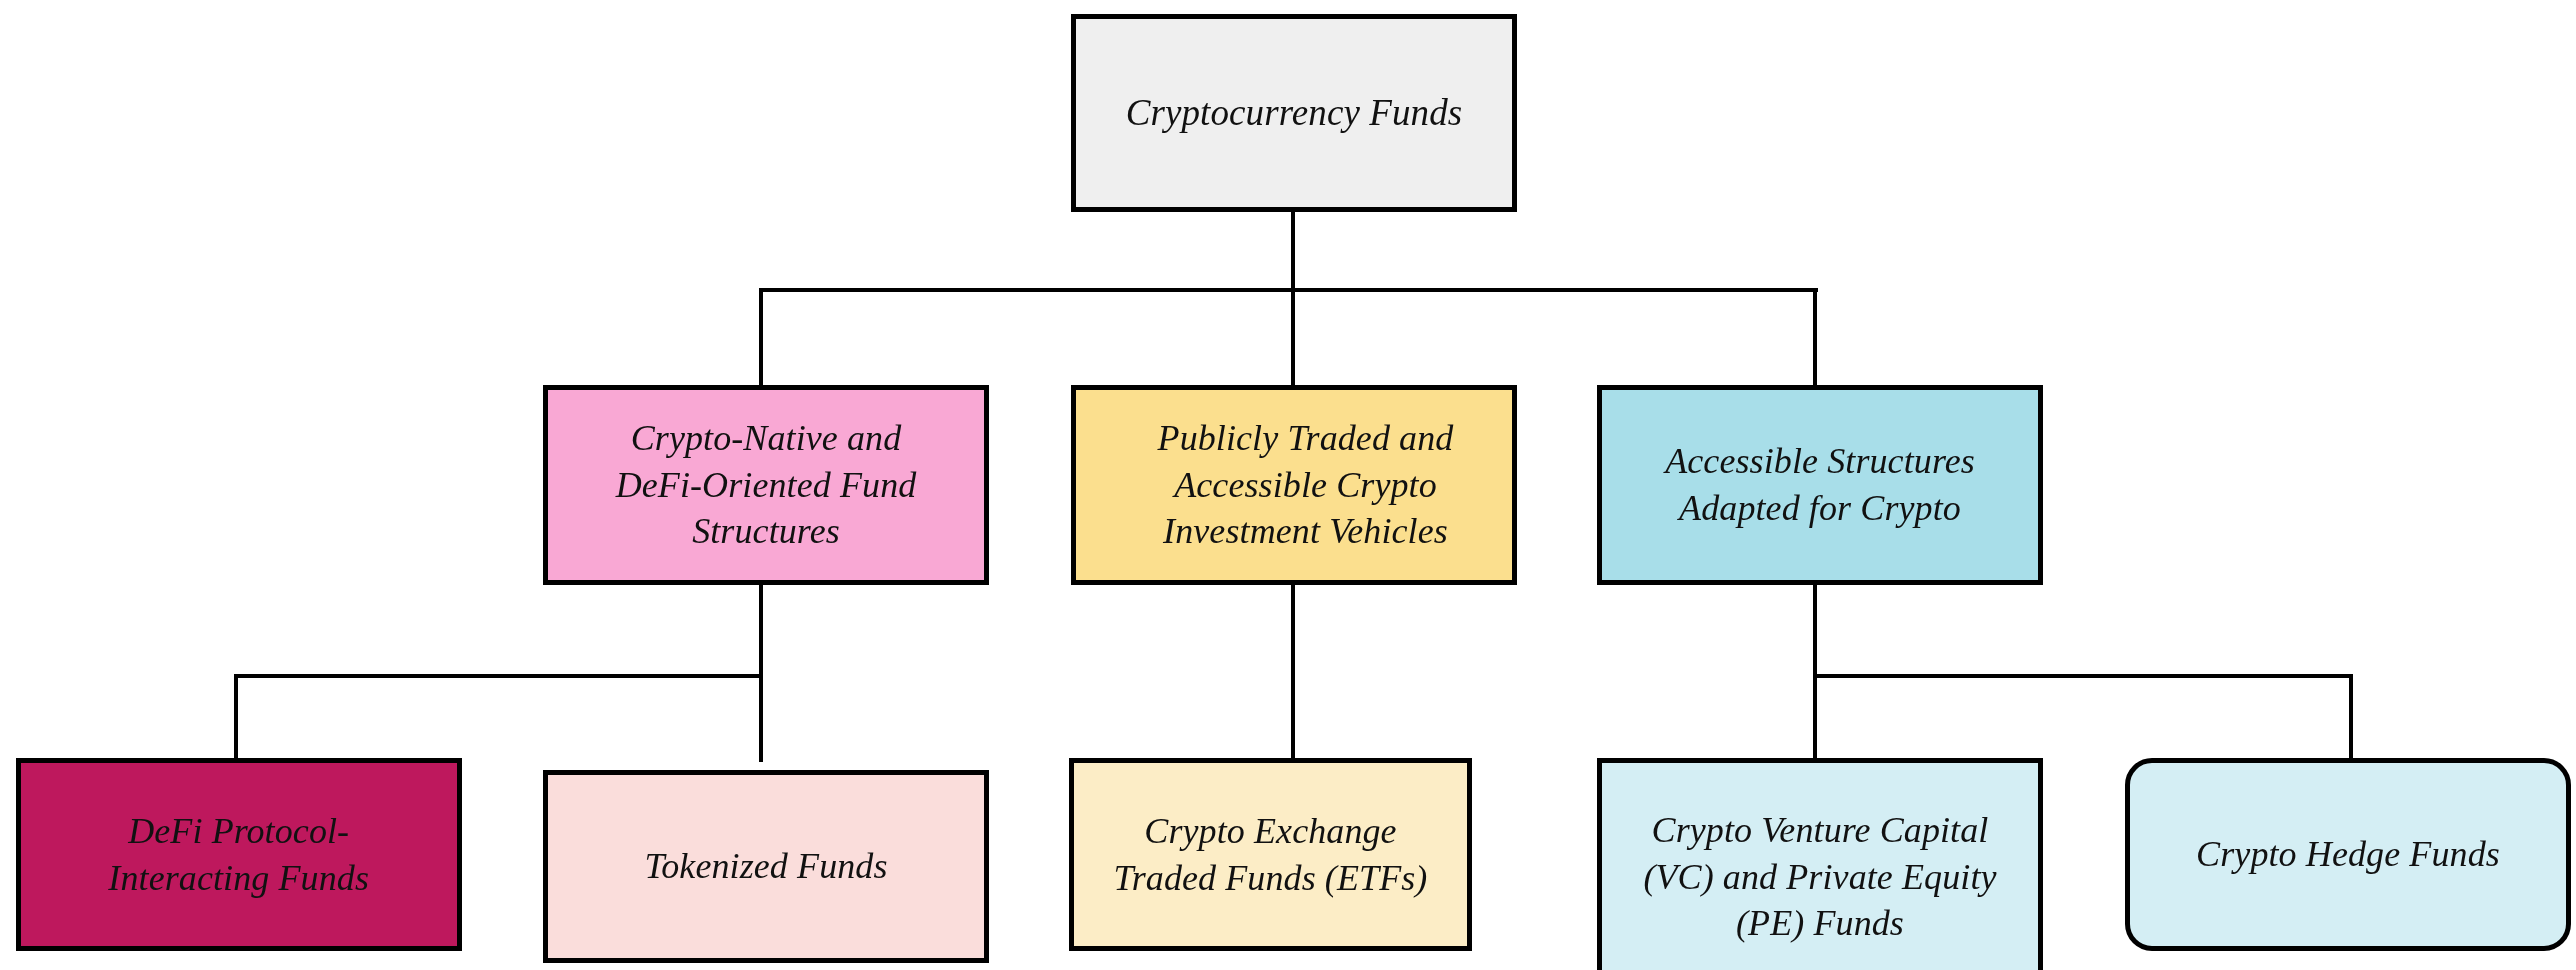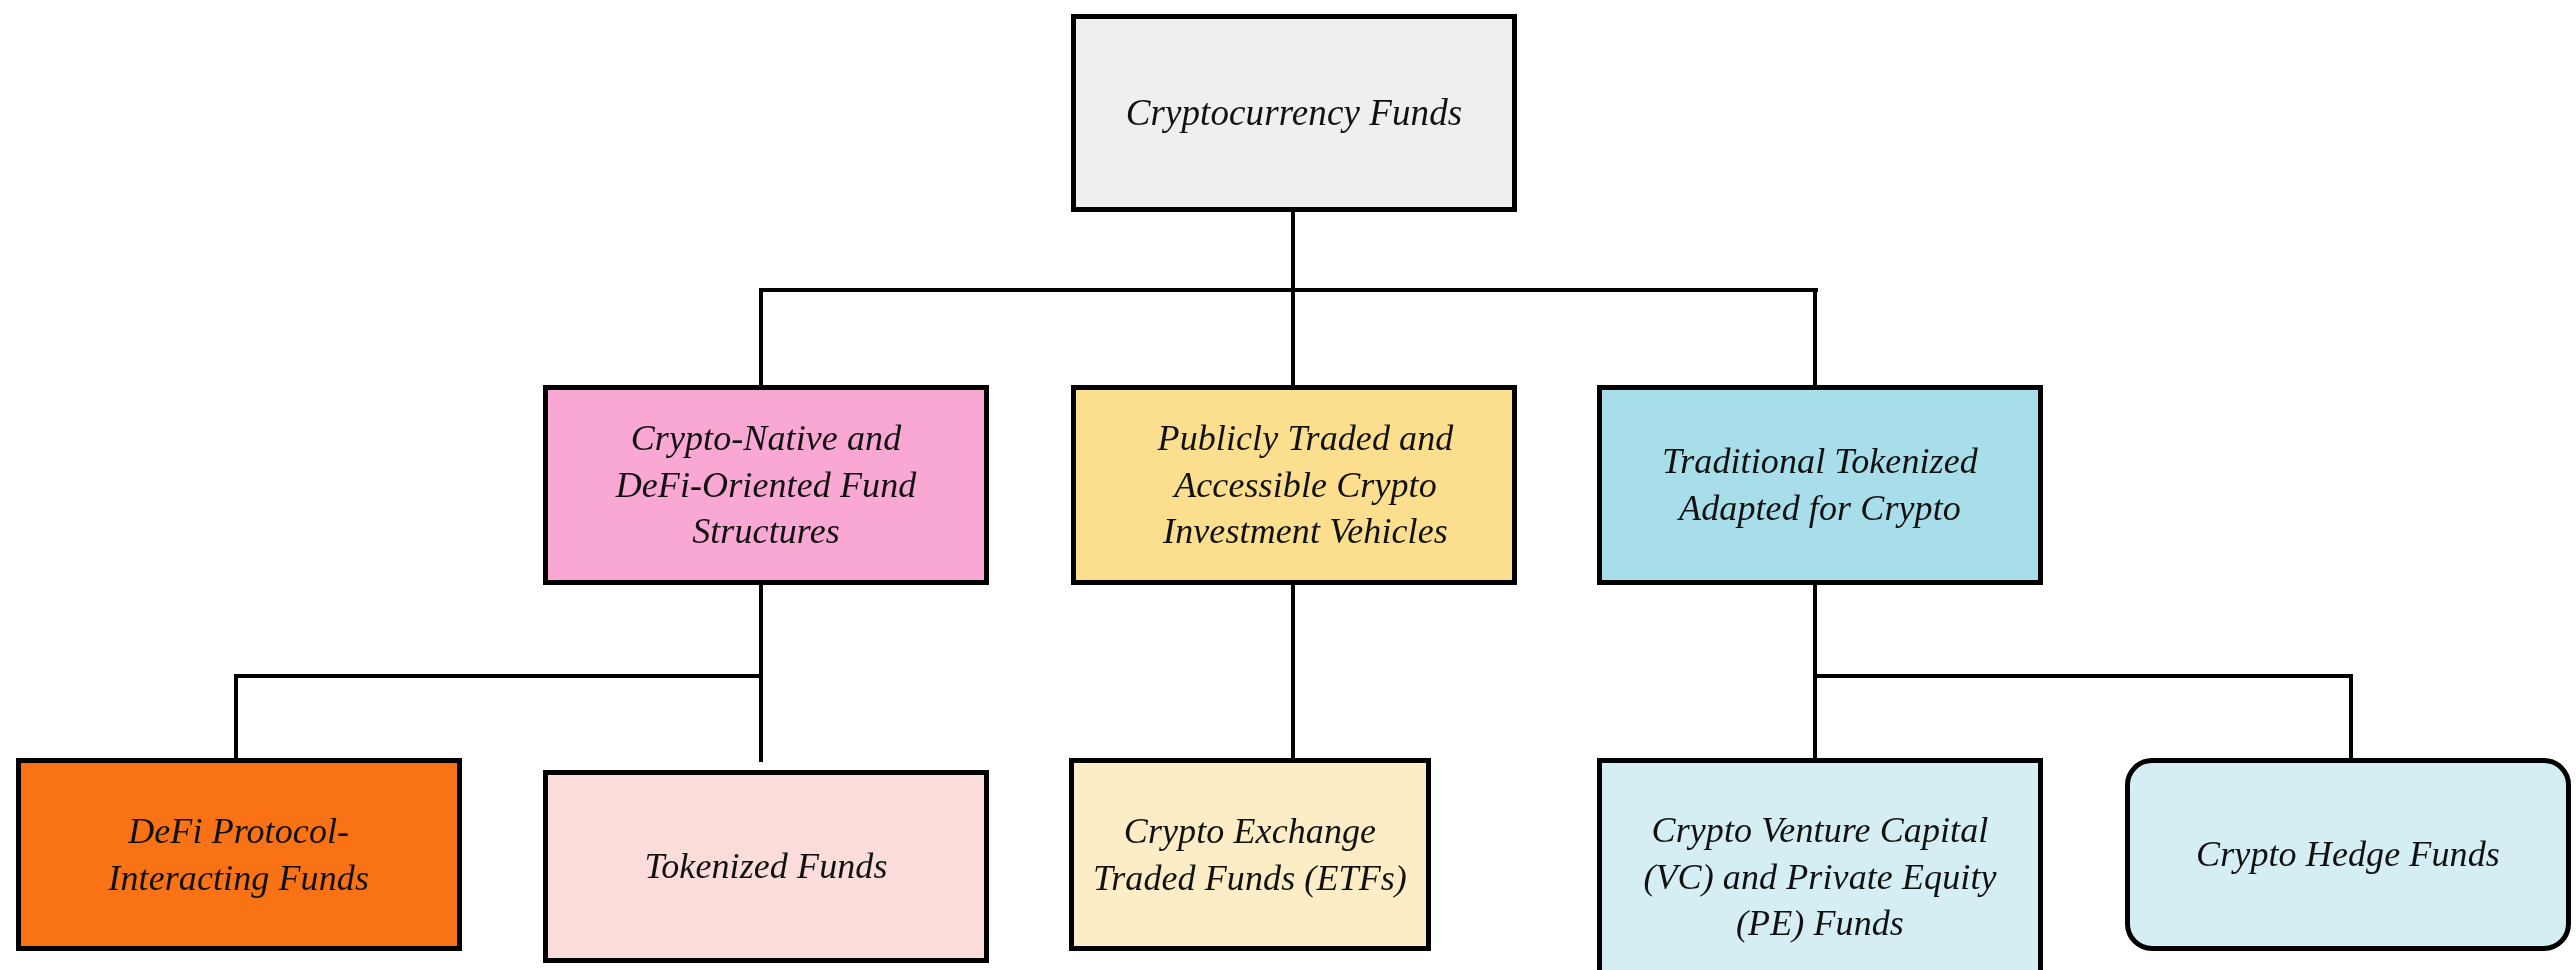--- a/index.html
+++ b/index.html
@@ -84,34 +84,34 @@
 Structures</span>
   </div>
 
   <div class="node level-1" style="left:1071px; top:385px; width:446px; height:200px; background:#FBDF8E;padding-left:23px;">
     <span class="node-label">Publicly Traded and
 Accessible Crypto
 Investment Vehicles</span>
   </div>
 
   <div class="node level-1" style="left:1597px; top:385px; width:446px; height:200px; background:#A8DEE9;">
-    <span class="node-label">Traditional Tokenized
+    <span class="node-label">Accessible Structures
 Adapted for Crypto</span>
   </div>
 
-  <div class="node level-2" style="left:15.7px; top:758px; width:446px; height:193px; background:#f97316;">
+  <div class="node level-2" style="left:15.7px; top:758px; width:446px; height:193px; background:#be185d;">
     <span class="node-label">DeFi Protocol-
 Interacting Funds</span>
   </div>
 
   <div class="node level-2" style="left:543px; top:758px; width:446px; height:193px; background:#FADDDB;margin-top:12px;">
     <span class="node-label">Tokenized Funds</span>
   </div>
 
-  <div class="node level-2" style="left:1069px; top:758px; width:362px; height:193px; background:#FCEDC6;">
+  <div class="node level-2" style="left:1069px; top:758px; width:403px; height:193px; background:#FCEDC6;">
     <span class="node-label">Crypto Exchange
 Traded Funds (ETFs)</span>
   </div>
 
   <div class="node level-2" style="left:1597px; top:758px; width:446px; height:238px; background:#D4EEF4;">
     <span class="node-label">Crypto Venture Capital
 (VC) and Private Equity
 (PE) Funds</span>
   </div>
 

